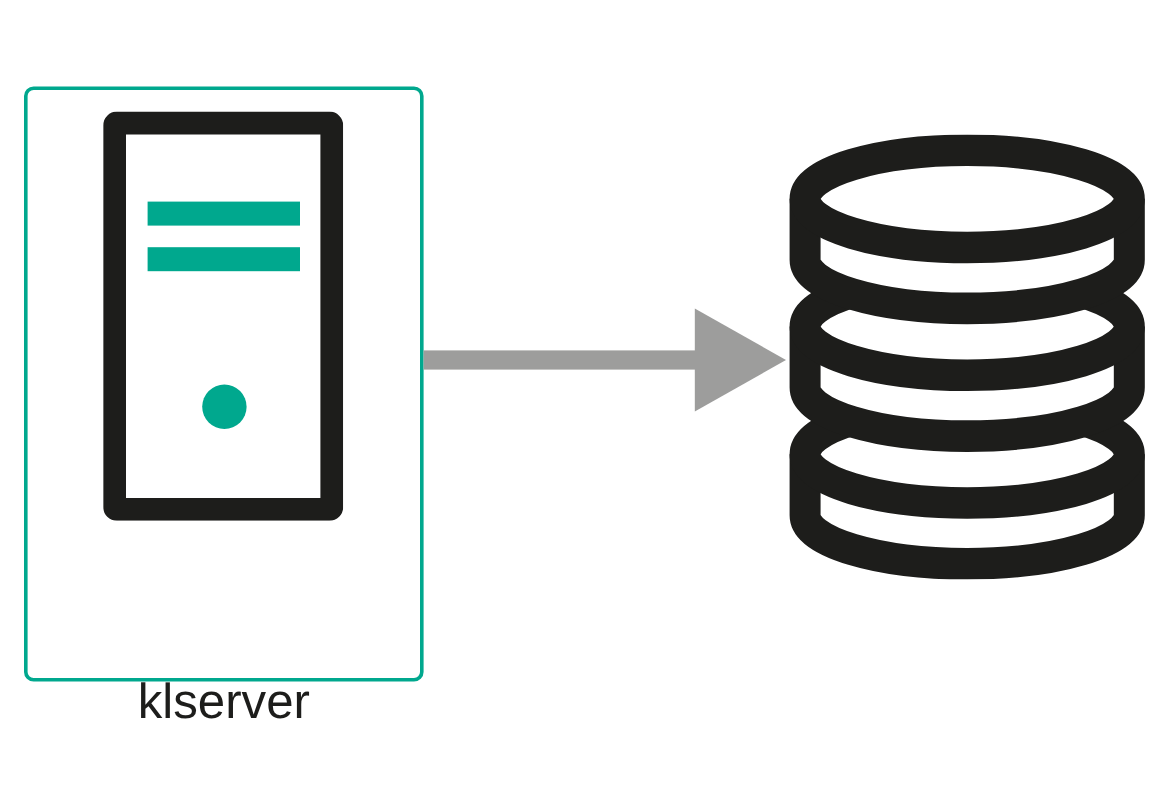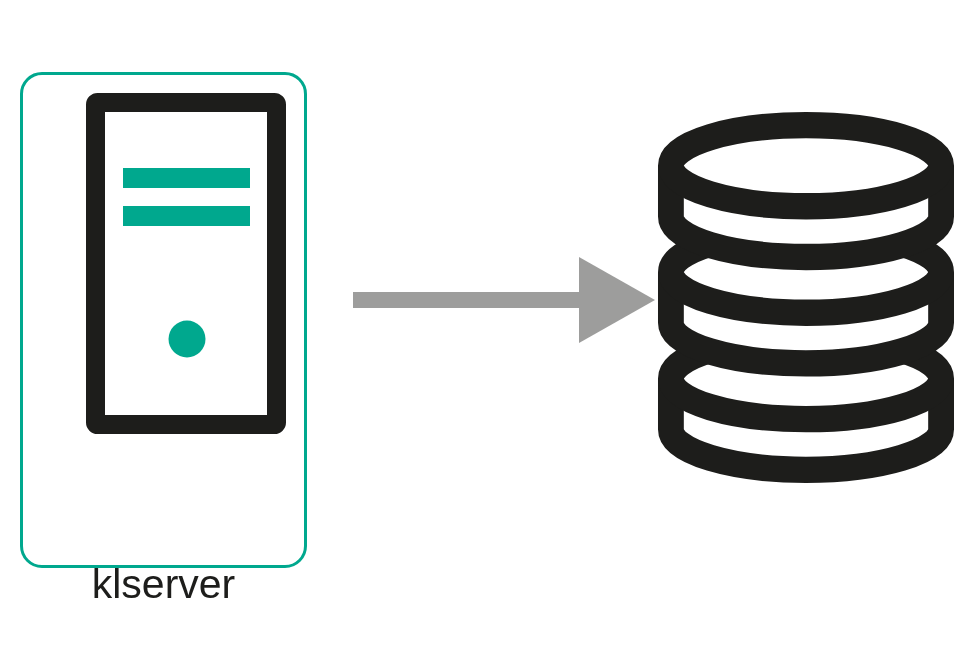--- a/index.html
+++ b/index.html
@@ -13,25 +13,25 @@
     width: 976px;
     height: 670px;
     background: #ffffff;
     overflow: hidden;
   }
   
   .server-node {
     position: absolute;
     left: 20px;
     top: 72px;
-    width: 287px;
+    width: 333px;
     height: 496px;
     box-sizing: border-box;
     border: 3px solid #00a88e;
-    border-radius: 22px;
+    border-radius: 8px;
     background: #ffffff;
   }
   .server-icon-svg {
     position: absolute;
     left: 63px;   
     top: 18px;    
     width: 200px;
     height: 341px;
     display: block;
   }

